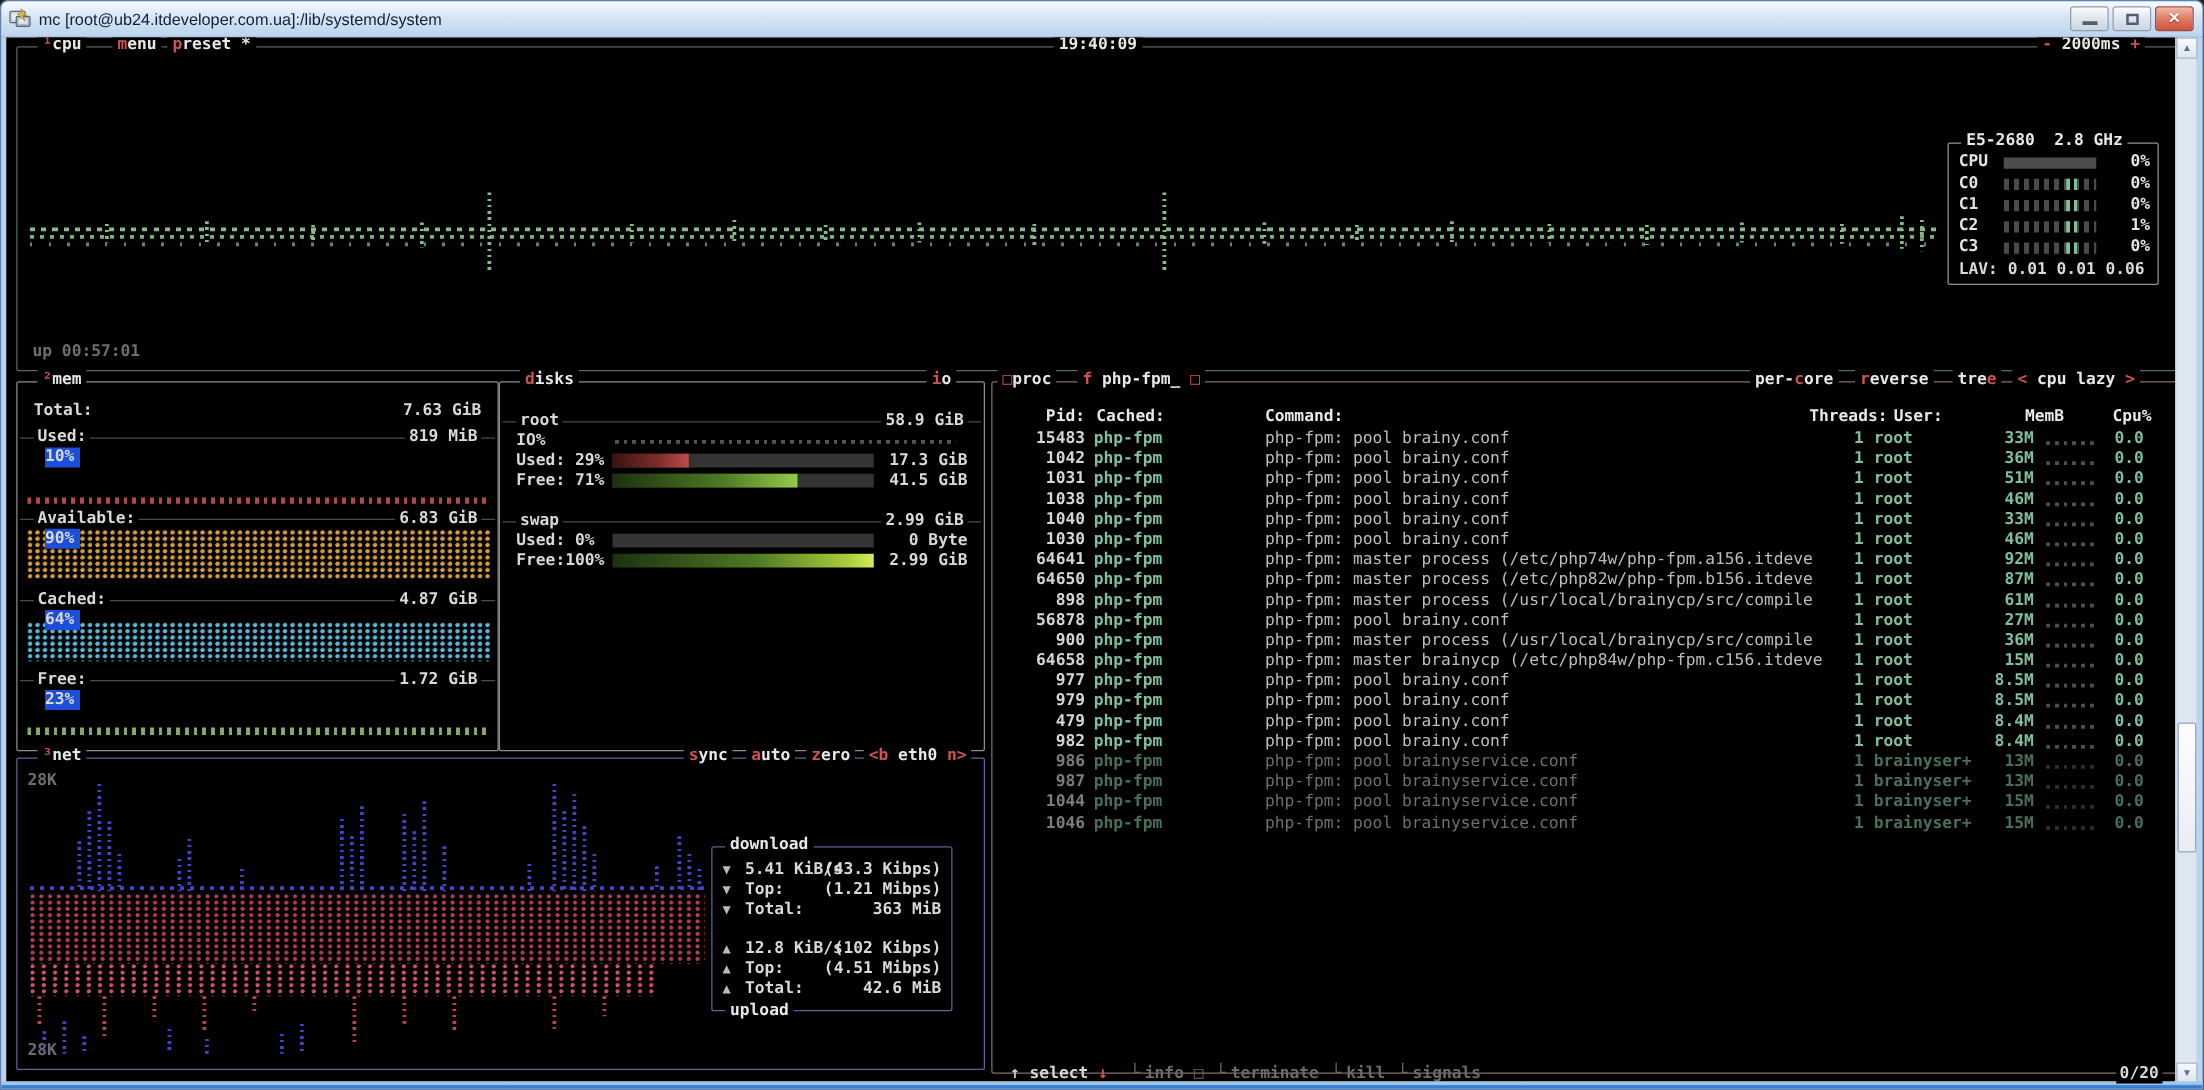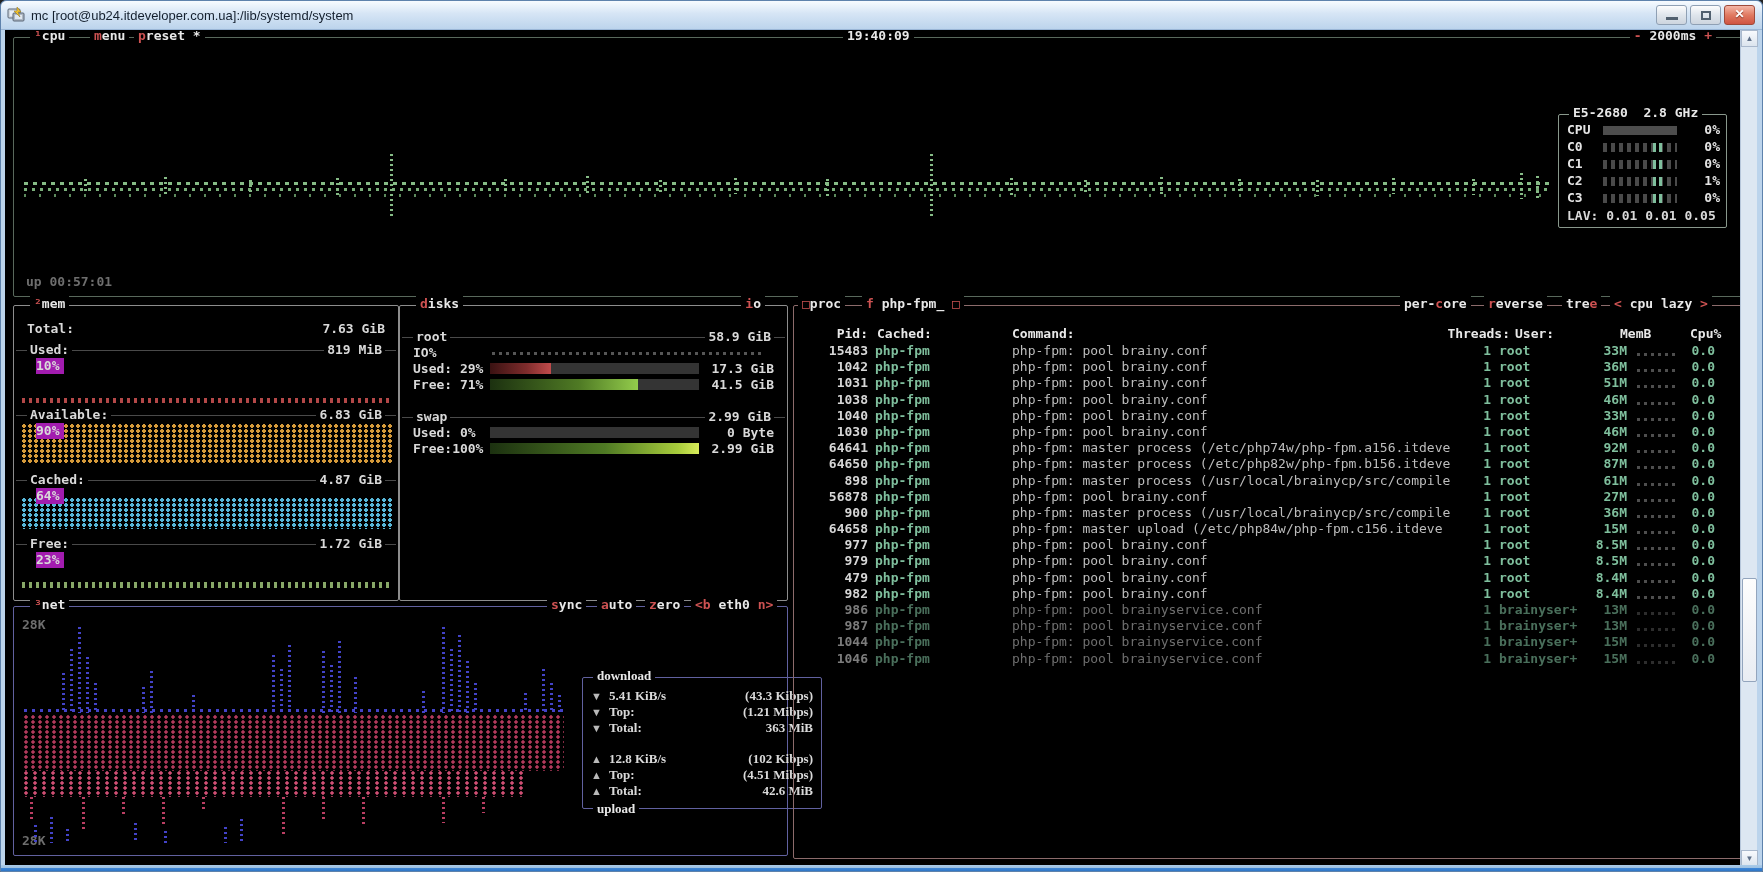--- a/index.html
+++ b/index.html
@@ -51,35 +51,35 @@
   .cmeter{position:relative;height:17px;}
   .cm-label{position:absolute;left:8px;color:#e4e4e4;}
   .cm-track{position:absolute;left:44px;top:4px;width:74px;height:9px;background:repeating-linear-gradient(to right,#4a4a4a 0 4px,transparent 4px 8px);}
   .cmeter.solid .cm-track{background:#4d4d4d;}
   .cm-green{position:absolute;left:50px;top:0;width:11px;height:100%;background:repeating-linear-gradient(to right,#7fbf9d 0 3px,transparent 3px 6px);}
   .cm-val{position:absolute;right:6px;width:40px;text-align:right;color:#e4e4e4;}
 
   
   .ml{position:absolute;left:13px;}
   .mv{position:absolute;right:13px;}
-  .mpct{position:absolute;left:22px;z-index:2;background:#a21caf;padding-right:5px;}
+  .mpct{position:absolute;left:22px;z-index:2;background:#1d4ed8;padding-right:5px;}
   .gline{position:absolute;left:8px;width:370px;}
   .gl-red{height:5px;background:repeating-linear-gradient(to right,#b44848 0 3px,transparent 3px 7px);}
   .gl-green{height:6px;background:repeating-linear-gradient(to right,#88a868 0 3px,transparent 3px 7px),repeating-linear-gradient(to bottom,#000 0 1px,transparent 1px 3px);}
   .gblock{position:absolute;left:8px;width:370px;}
   .gb-orange{background:radial-gradient(circle at 2px 2px,#d59a3a 1.6px,transparent 1.9px);background-size:6px 5px;}
   .gb-blue{background:radial-gradient(circle at 2px 2px,#57b7d9 1.6px,transparent 1.9px);background-size:6px 5px;}
 
   
   .dbar{position:absolute;left:90px;width:209px;height:11px;background:#343434;}
   .dfill{height:100%;}
   .ioline{position:absolute;left:92px;width:273px;height:3px;background:repeating-linear-gradient(to right,#565656 0 3px,transparent 3px 7px);}
 
   
-  #net-sub{left:568px;top:70px;width:240px;height:132px;border-color:#61619f;font-family:Liberation Serif, serif;}
+  #net-sub{left:555px;top:70px;width:193px;height:132px;border-color:#61619f;}
   .nrow{position:relative;height:16px;}
   .n-arrow{position:absolute;left:8px;color:#b9b9b9;font-size:11px;}
   .n-label{position:absolute;left:26px;}
   .n-val{position:absolute;right:8px;}
   .scale{color:#6e6e6e;}
   #net-down,#net-upext,#net-bblue{position:absolute;}
   .ncol{position:absolute;width:3px;}
   .ncol.blue{background:repeating-linear-gradient(to bottom,#4343c8 0 2px,transparent 2px 5px);}
   .ncol.mag{background:repeating-linear-gradient(to bottom,#bb3f63 0 2px,transparent 2px 5px);}
   #net-base{position:absolute;background:repeating-linear-gradient(to right,#4343c8 0 3px,transparent 3px 8px);height:3px;}
@@ -203,21 +203,21 @@
             <span class="cm-val">1%</span>
           </div>
             <div class="cmeter">
             <span class="cm-label">C3</span>
             <span class="cm-track">
                 <span class="cm-green"></span>
               </span>
             <span class="cm-val">0%</span>
           </div>
           </div>
-        <span class="abs" style="left:8px;top:93px">LAV: 0.01 0.01 0.05</span>
+        <span class="abs" style="left:8px;top:93px">LAV: 0.01 0.01 0.06</span>
       </div>
     </div>
 
     <div class="box" id="mem-box">
       <span class="bt" style="left:16px"><i class="hot">²</i><i>mem</i></span>
 
       <span class="abs ml" style="top:15px">Total:</span>
       <span class="abs mv" style="top:15px">7.63 GiB</span>
 
       <div class="hline" style="top:44px"></div>
@@ -508,21 +508,21 @@
           <span class="c-cmd">php-fpm: master process (/usr/local/brainycp/src/compile</span>
           <span class="c-thr">1</span>
           <span class="c-user">root</span>
           <span class="c-mem">36M</span>
           <span class="c-dots"></span>
           <span class="c-cpu">0.0</span>
         </div>
           <div class="prow">
           <span class="c-pid">64658</span>
           <span class="c-prog">php-fpm</span>
-          <span class="c-cmd">php-fpm: master upload (/etc/php84w/php-fpm.c156.itdeve</span>
+          <span class="c-cmd">php-fpm: master brainycp (/etc/php84w/php-fpm.c156.itdeve</span>
           <span class="c-thr">1</span>
           <span class="c-user">root</span>
           <span class="c-mem">15M</span>
           <span class="c-dots"></span>
           <span class="c-cpu">0.0</span>
         </div>
           <div class="prow">
           <span class="c-pid">977</span>
           <span class="c-prog">php-fpm</span>
           <span class="c-cmd">php-fpm: pool brainy.conf</span>
@@ -597,20 +597,29 @@
           <span class="c-prog">php-fpm</span>
           <span class="c-cmd">php-fpm: pool brainyservice.conf</span>
           <span class="c-thr">1</span>
           <span class="c-user">brainyser+</span>
           <span class="c-mem">15M</span>
           <span class="c-dots"></span>
           <span class="c-cpu">0.0</span>
         </div>
         </div>
 
+      <div id="proc-footer">
+        <span class="abs" style="left:14px;top:0">
+          <i style="color:#cfcfcf">↑</i>
+          <i>select</i>
+          <i class="hot">↓</i>
+        </span>
+        <span class="abs" style="left:110px;top:0"><span class="fitem"><i class="fsep">└</i><i>info □</i></span><span class="fitem"><i class="fsep">└</i><i>terminate</i></span><span class="fitem"><i class="fsep">└</i><i>kill</i></span><span class="fitem"><i class="fsep">└</i><i>signals</i></span></span>
+        <span class="abs onln" style="right:12px;top:0">0/20</span>
+      </div>
     </div>
   </div>
 
   <div class="sbar">
     <div class="sbtn" style="top:0">▲</div>
     <div class="sthumb" style="top:548px;height:104px"></div>
     <div class="sbtn" style="bottom:0">▼</div>
   </div>
 
   <div class="bottom-border"></div>

